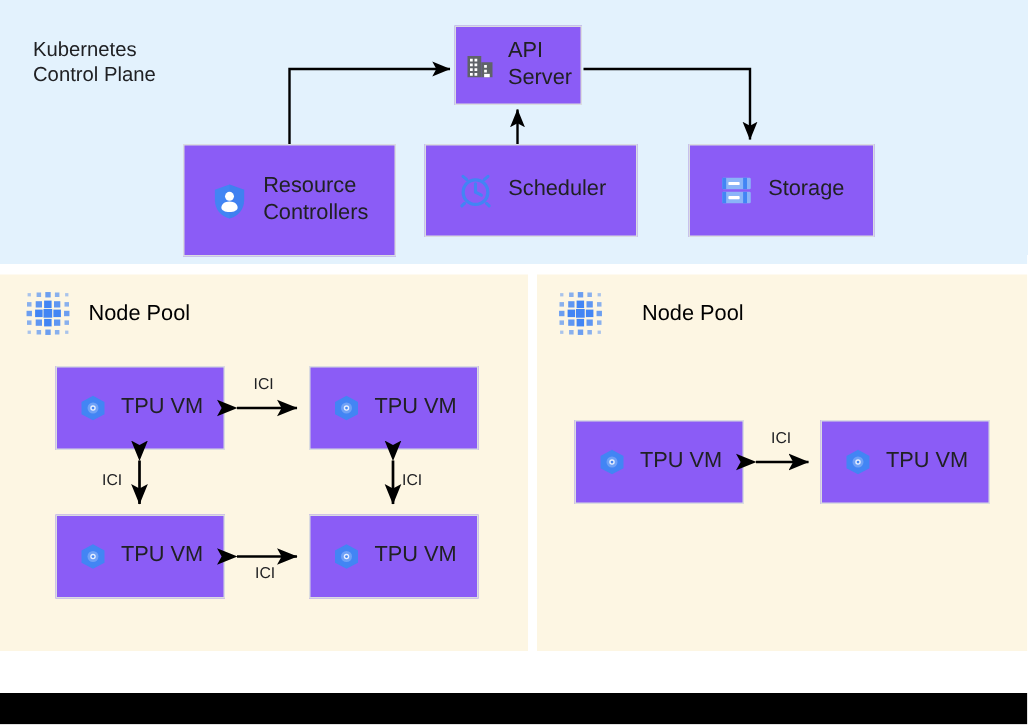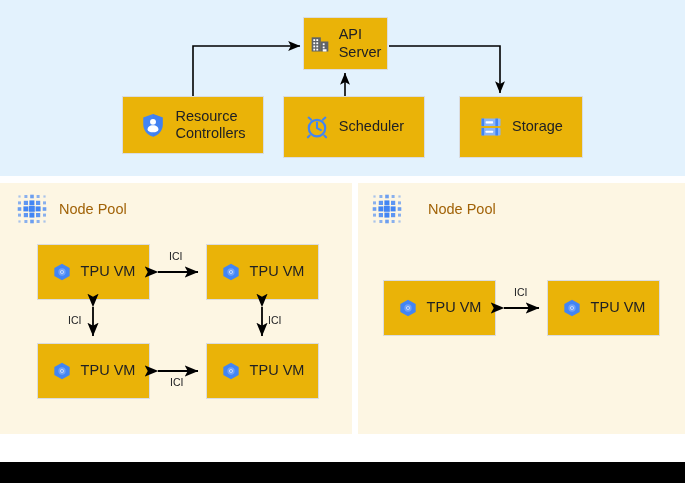--- a/index.html
+++ b/index.html
@@ -30,21 +30,21 @@
     background:#fdf6e3;
   }
   #bottom-bar{
     left:0px; top:462px; width:685px; height:21px;
     background:#000000;
   }
 
   
   .node-box{
     position:absolute;
-    background:#eab308;
+    background:#8b5cf6;
     border:1px solid #dadce0;
     box-sizing:border-box;
     display:flex;
     align-items:center;
     justify-content:center;
     gap:9px;
   }
   .node-box .label{
     color:#202124;
     font-size:14.5px;
@@ -61,21 +61,21 @@
   
   .free-text{
     position:absolute;
     color:#202124;
     font-size:13.5px;
     line-height:1.25;
     white-space:pre-line;
   }
   .pool-title{
     position:absolute;
-    color:#a16207;
+    color:#000000;
     font-size:14.5px;
     line-height:1.2;
   }
   .pool-icon{position:absolute;line-height:0;}
 
   
   #connectors{
     position:absolute;
     left:0;top:0;
     width:685px;height:483px;
@@ -89,20 +89,22 @@
     text-align:center;
   }
 </style>
 </head>
 <body>
 
 <div id="canvas">
 
   <div class="panel" id="control-plane-panel"></div>
 
+  <div class="free-text" style="left:22px;top:25px;">Kubernetes
+Control Plane</div>
 
   <div class="node-box" id="api-server" style="left:303px;top:17px;width:85px;height:53px;">
     <span class="icon">
       <svg width="20" height="20" viewBox="0 0 24 24">
         <rect x="2" y="4" width="11" height="17" fill="#5f6368"></rect>
         <rect x="13" y="9" width="9" height="12" fill="#5f6368"></rect>
         <g fill="#ffffff">
           <rect x="4" y="6.2" width="2.2" height="2.2"></rect>
           <rect x="7.6" y="6.2" width="2.2" height="2.2"></rect>
           <rect x="4" y="10" width="2.2" height="2.2"></rect>
@@ -114,21 +116,21 @@
           <rect x="15.3" y="11.2" width="2.2" height="2.2"></rect>
           <rect x="15.3" y="15" width="2.2" height="2.2"></rect>
           <rect x="15.3" y="18.3" width="4.5" height="2.7"></rect>
         </g>
       </svg>
     </span>
     <span class="label">API
 Server</span>
   </div>
 
-  <div class="node-box" id="resource-controllers" style="left:122px;top:96px;width:142px;height:58px;align-items:center;">
+  <div class="node-box" id="resource-controllers" style="left:122px;top:96px;width:142px;height:75px;align-items:center;">
     <span class="icon">
       <svg width="26" height="26" viewBox="0 0 24 24">
         <path d="M12 1.8 L21 5.1 V11.4 C21 17.1 17.2 21.6 12 22.8 C6.8 21.6 3 17.1 3 11.4 V5.1 Z" fill="#4285f4"></path>
         <path d="M12 1.8 L21 5.1 V11.4 C21 17.1 17.2 21.6 12 22.8 Z" fill="#3b78e7" opacity="0.35"></path>
         <circle cx="12" cy="9.1" r="2.75" fill="#ffffff"></circle>
         <path d="M12 12.3 C8.9 12.3 7.0 14.1 7.0 16.1 C7.0 17.6 9.2 18.8 12 18.8
                  C14.8 18.8 17.0 17.6 17.0 16.1 C17.0 14.1 15.1 12.3 12 12.3 Z" fill="#ffffff"></path>
       </svg>
     </span>
     <span class="label">Resource

